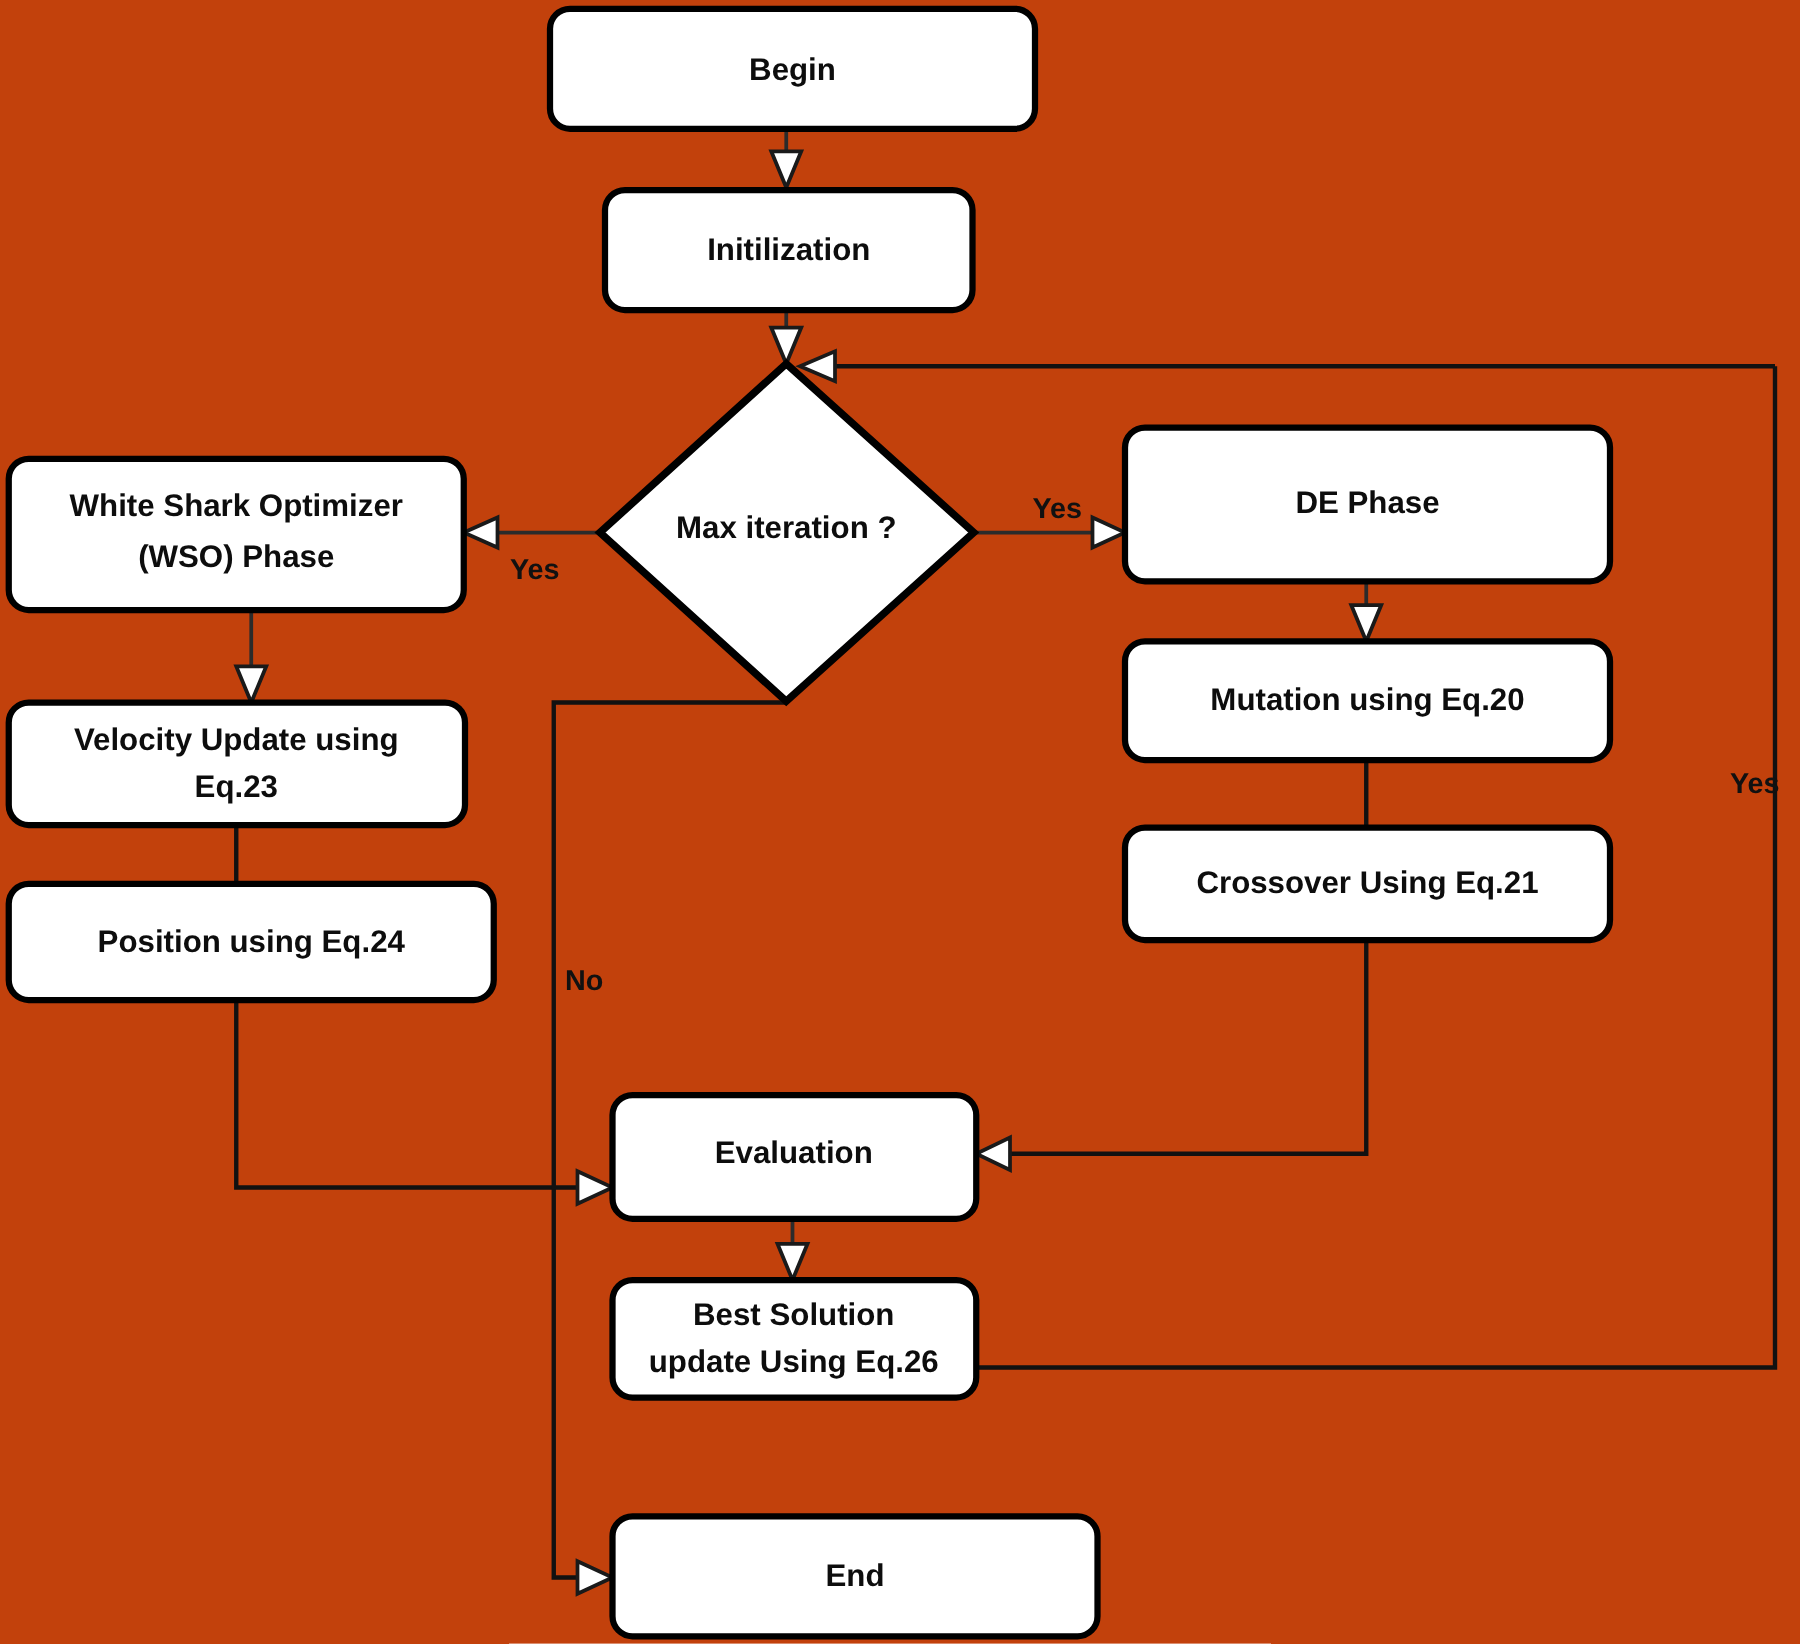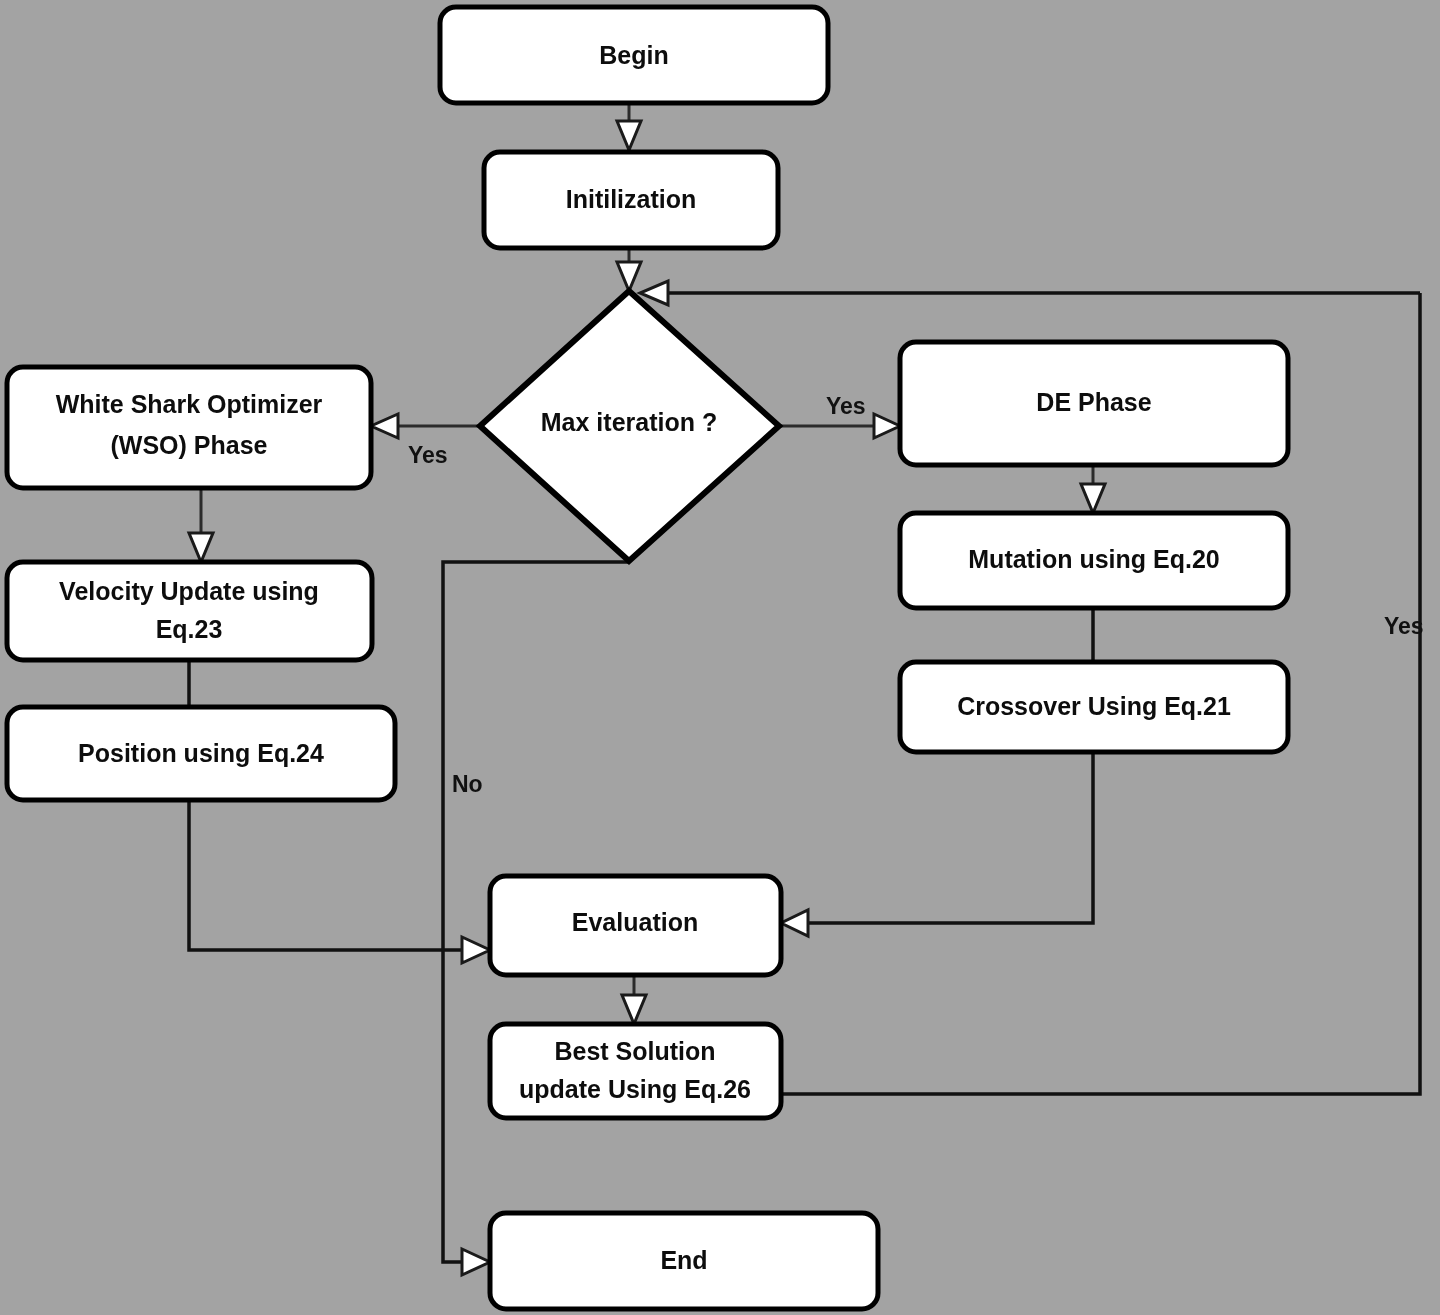--- a/index.html
+++ b/index.html
@@ -10,21 +10,21 @@
   body {
     width: 1440px;
     height: 1315px;
     overflow: hidden;
     font-family: "Liberation Sans", sans-serif;
   }
   #flowchart-root {
     position: relative;
     width: 1440px;
     height: 1315px;
-    background: #a3a3a3;
+    background: #c2410c;
   }
   svg#flow-svg {
     position: absolute;
     top: 0;
     left: 0;
     width: 1440px;
     height: 1315px;
     display: block;
   }
   .node-shape {

